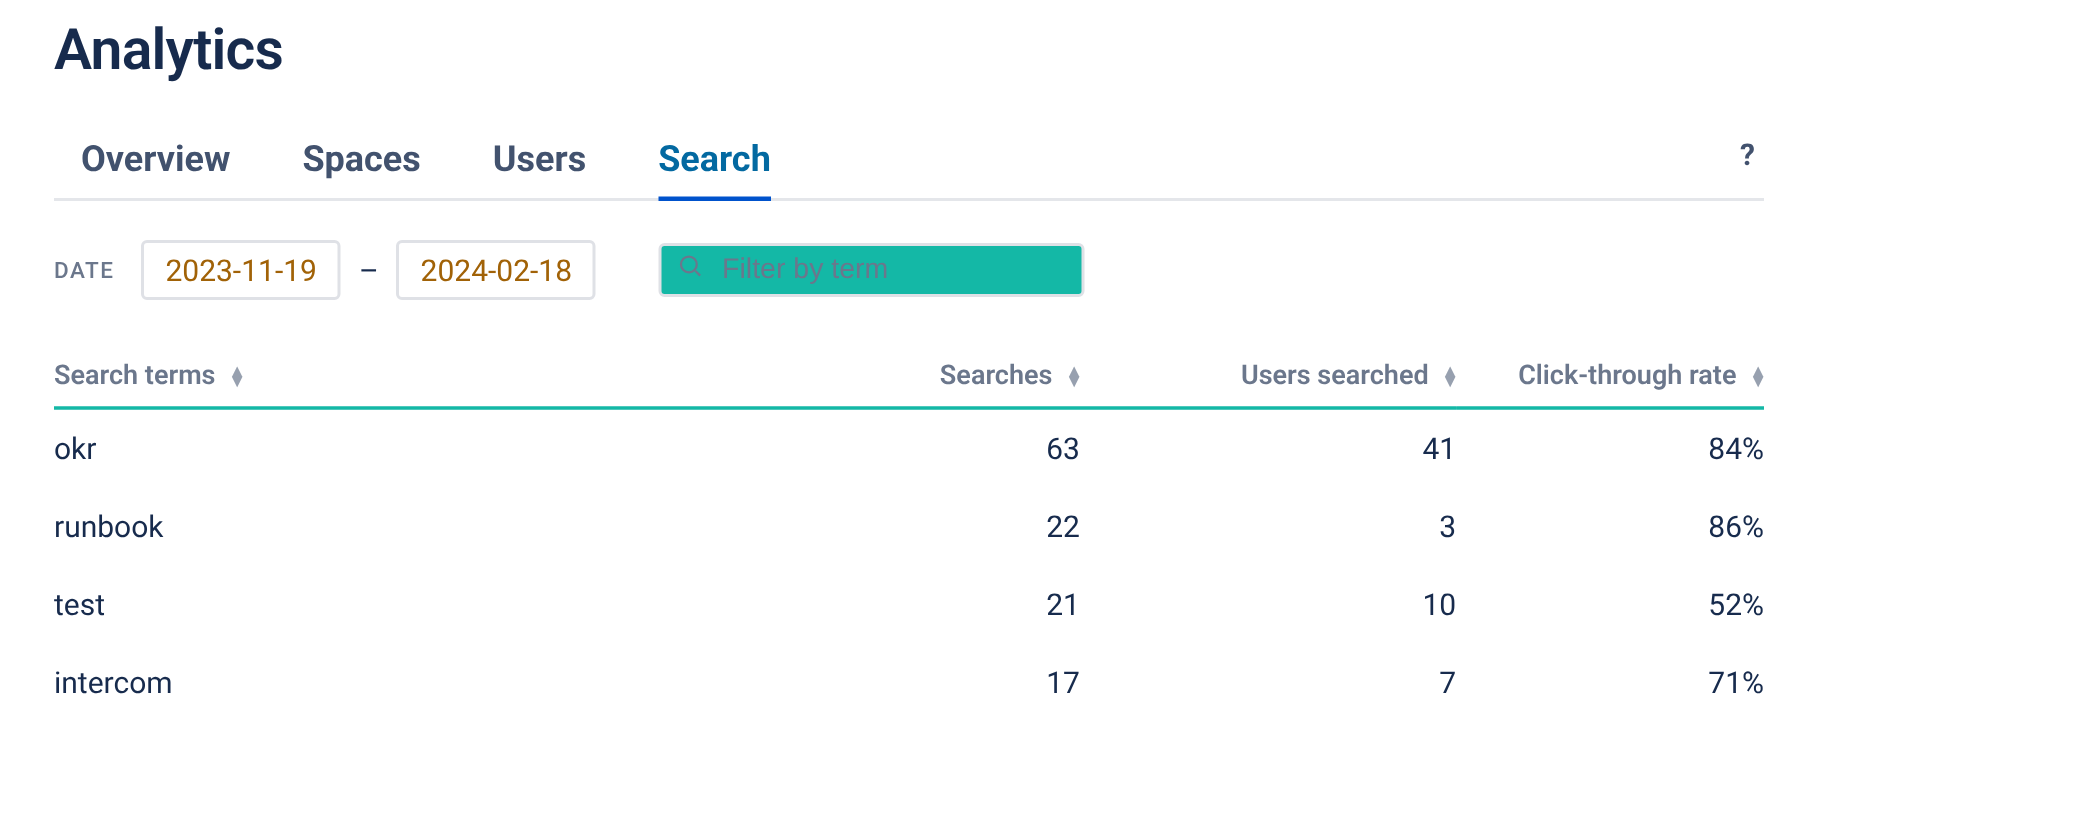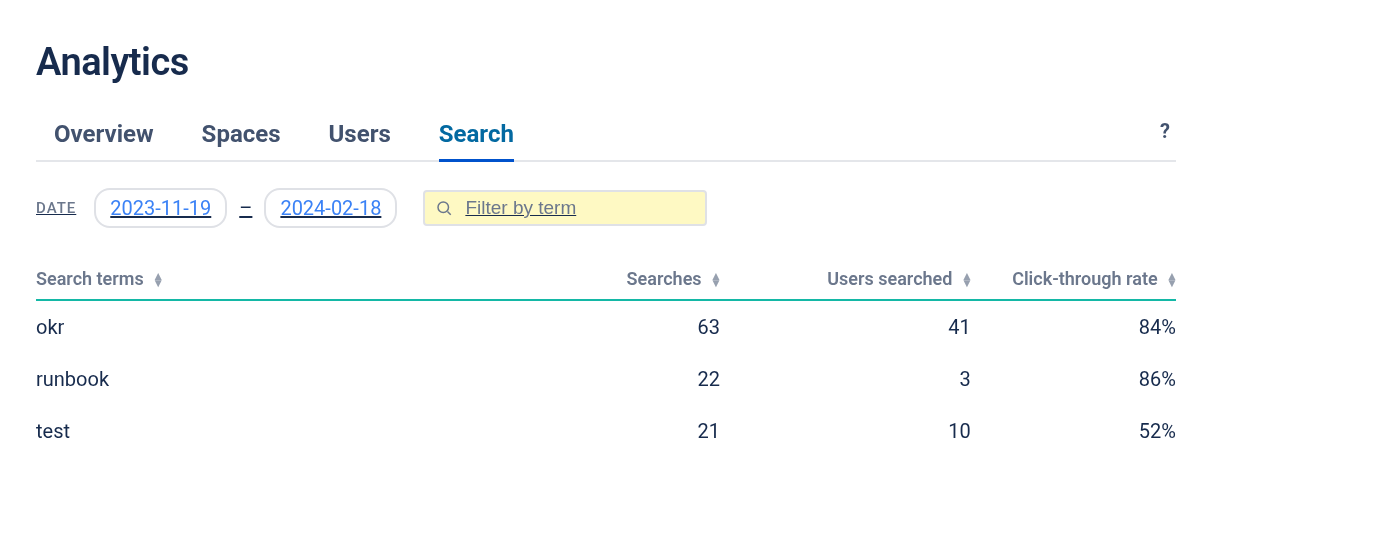--- a/index.html
+++ b/index.html
@@ -5,21 +5,21 @@
   * { box-sizing: border-box; }
   html, body {
     margin: 0;
     padding: 0;
     font-family: -apple-system, BlinkMacSystemFont, "Segoe UI", Roboto, "Helvetica Neue", Arial, sans-serif;
     color: #172B4D;
     background: #fff;
     font-size: 16px;
   }
   .page {
-    padding: 32px 36px 0 36px;
+    padding: 4px 36px 0 36px;
     width: 1212px;
   }
   h1.page-title {
     font-size: 38px;
     font-weight: 600;
     letter-spacing: -0.5px;
     margin: 8px 0 28px 0;
     color: #172B4D;
   }
   .tabbar {
@@ -54,53 +54,52 @@
     font-weight: 700;
     color: #42526E;
     cursor: pointer;
     padding: 0 6px 10px 6px;
   }
   .controls {
     display: flex;
     align-items: center;
     margin-top: 26px;
     gap: 14px;
-    text-decoration: underline;
   }
   .date-label {
     font-size: 15px;
     letter-spacing: 1px;
     color: #6B778C;
     font-weight: 500;
     margin-right: 4px;
   }
   .date-box {
     border: 2px solid #dfe1e6;
-    border-radius: 16px;
+    border-radius: 4px;
     padding: 6px 14px;
     font-size: 20px;
-    color: #3b82f6;
+    color: #a16207;
     background: #fff;
     font-variant-numeric: tabular-nums;
     cursor: pointer;
   }
   .date-dash {
     font-size: 20px;
     color: #172B4D;
     margin: 0 -2px;
   }
   .filter-wrap {
     display: flex;
-    align-items: center;
+    align-items: flex-start;
     border: 2px solid #dfe1e6;
     border-radius: 4px;
     padding: 4px 10px;
     width: 284px;
-    margin-left: 12px;
-    background: #fef9c3;
+    margin-left: 28px;
+    background: #14b8a6;
   }
   .filter-wrap svg {
     width: 18px; height: 18px;
     stroke: #6B778C;
     fill: none;
     stroke-width: 2;
     flex-shrink: 0;
   }
   .filter-input {
     border: none;
@@ -222,16 +221,22 @@
         <td class="num">22</td>
         <td class="num">3</td>
         <td class="num">86%</td>
       </tr>
       <tr>
         <td>test</td>
         <td class="num">21</td>
         <td class="num">10</td>
         <td class="num">52%</td>
       </tr>
+      <tr>
+        <td>intercom</td>
+        <td class="num">17</td>
+        <td class="num">7</td>
+        <td class="num">71%</td>
+      </tr>
     </tbody>
   </table>
 
 </div>
 
 </body></html>

